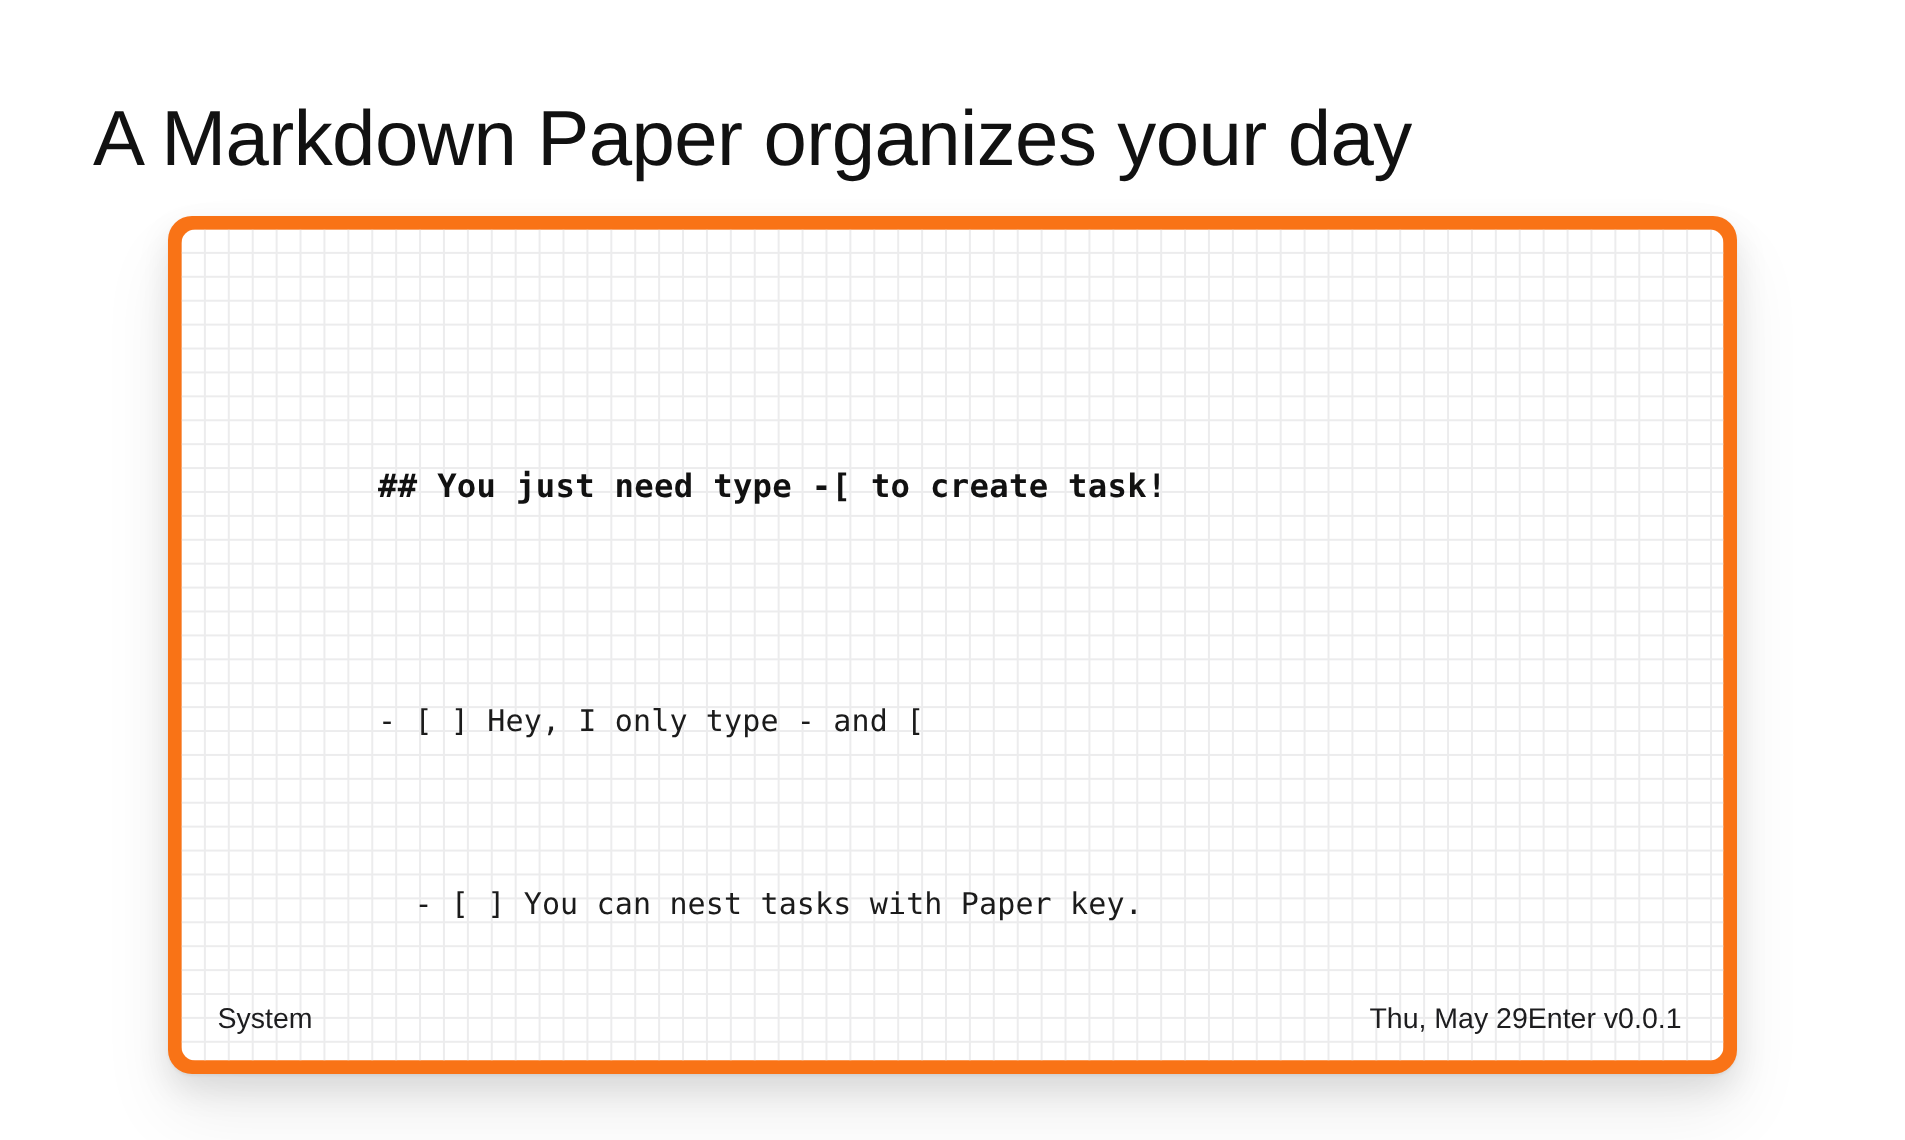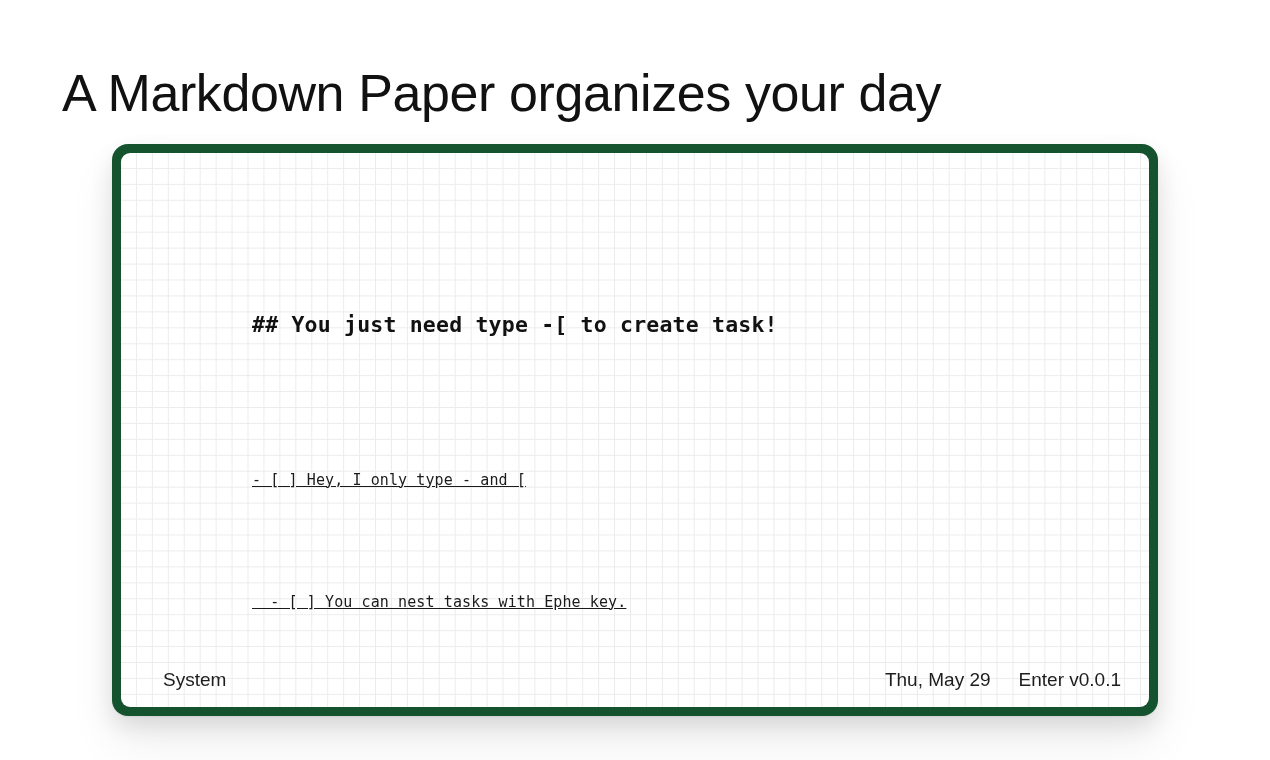--- a/index.html
+++ b/index.html
@@ -29,21 +29,21 @@
     white-space: nowrap;
   }
 
   
   #paper-card {
     position: absolute;
     left: 112px;
     top: 144px;
     width: 1046px;
     height: 572px;
-    background: #14532d;
+    background: #f97316;
     border-radius: 16px;
     box-shadow:
       0 1px 2px rgba(0,0,0,0.05),
       0 10px 22px rgba(0,0,0,0.10),
       0 26px 48px rgba(0,0,0,0.07);
     padding: 9px;
     box-sizing: border-box;
   }
 
   #paper-grid {
@@ -78,65 +78,63 @@
   }
   .md-h2 {
     font-size: 21.5px;
     font-weight: 700;
     letter-spacing: 0.2px;
     line-height: 30px;
     margin-bottom: 33px;
     color: #111111;
   }
   .md-task {
-    font-size: 15px;
+    font-size: 20px;
     line-height: 30.5px;
     letter-spacing: 0.1px;
-    text-decoration: underline;
   }
 
   
   #paper-footer {
     position: absolute;
     left: 0;
     right: 0;
     bottom: 14px;
     height: 26px;
     display: flex;
     align-items: center;
     font-family: "Liberation Sans", sans-serif;
     font-size: 19px;
     color: #1d1d1f;
   }
   #footer-left {
-    margin-left: 42px;
+    margin-left: 24px;
   }
   #footer-right {
     margin-left: auto;
     margin-right: 28px;
     display: flex;
     align-items: center;
-    gap: 28px;
   }
 </style>
 </head>
 <body>
 
 <h1 id="hero-title">A Markdown Paper organizes your day</h1>
 
 <div id="paper-card">
   <div id="paper-grid">
 
     <div id="editor">
 
       <div class="md-line md-h2">## You just need type -[ to create task!</div>
 
       <div class="md-line md-task">- [ ] Hey, I only type - and [</div>
 
-      <div class="md-line md-task">  - [ ] You can nest tasks with Ephe key.</div>
+      <div class="md-line md-task">  - [ ] You can nest tasks with Paper key.</div>
 
       
 
       
 
       
 
       
 
     </div>

